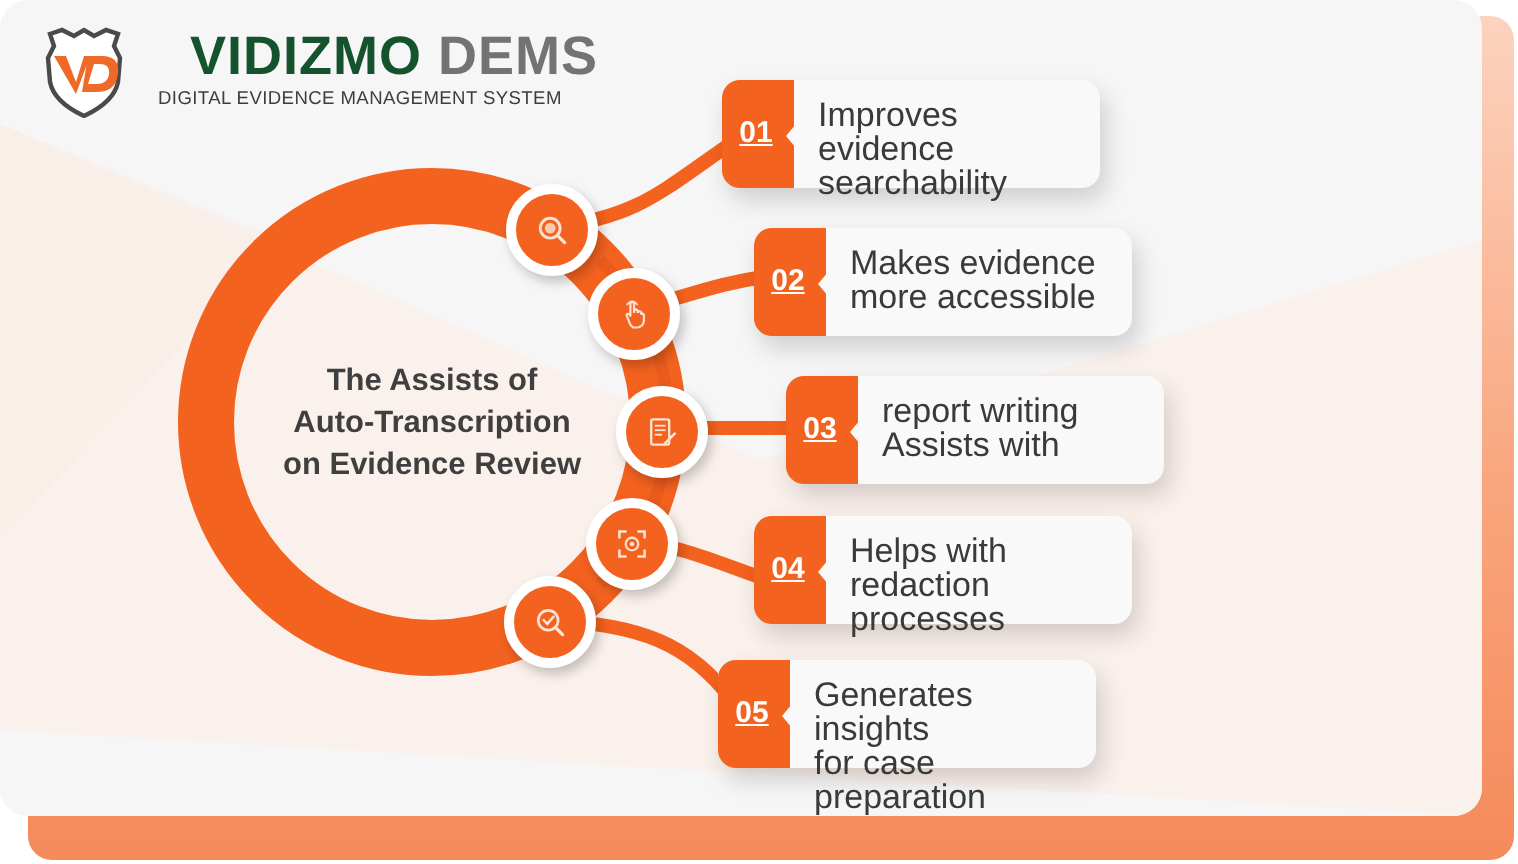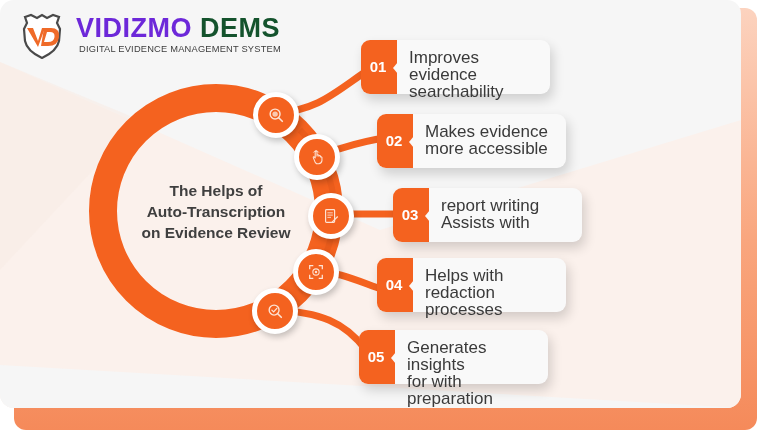--- a/index.html
+++ b/index.html
@@ -4,34 +4,34 @@
 <style>
   html, body { margin:0; padding:0; }
   body { width:759px; height:432px; position:relative; overflow:hidden; background:#ffffff; font-family:"Liberation Sans", sans-serif; }
   .backdrop { position:absolute; left:14px; top:8px; width:743px; height:422px; border-radius:12px;
     background:linear-gradient(180deg,#fcd3bf 0%,#f9a67e 55%,#f58a5a 100%); }
   .card { position:absolute; left:0; top:0; width:741px; height:408px; border-radius:14px; background:#f6f6f6; overflow:hidden; }
   .diag { position:absolute; left:0; top:0; width:741px; height:408px; }
   .logo { position:absolute; left:17px; top:13px; width:270px; height:48px; }
   .logo-shield { position:absolute; left:0; top:0; width:50px; height:46px; }
   .logo-title { position:absolute; left:59px; top:0; font-size:27px; font-weight:bold; letter-spacing:0.5px; line-height:30px; white-space:nowrap; }
-  .logo-title .v { color:#6d28d9; }
-  .logo-title .d { color:#14532d; }
+  .logo-title .v { color:#14532d;margin-left:19px; }
+  .logo-title .d { color:#737373; }
   .logo-sub { position:absolute; left:62px; top:31px; font-size:9.3px; font-weight:normal; color:#3d3d3d; letter-spacing:0.2px; white-space:nowrap; }
   .ring-svg { position:absolute; left:0; top:0; }
   .center-title { position:absolute; left:130px; top:180px; width:172px; text-align:center; font-size:15.5px; font-weight:bold; color:#3f3f3f; line-height:21px; }
   .icon-node { position:absolute; width:36px; height:36px; border-radius:50%; background:#f4621f; border:5px solid #ffffff;
     box-shadow:2px 3px 6px rgba(0,0,0,0.22); display:flex; align-items:center; justify-content:center; }
   .icon-node svg { width:18px; height:18px; }
   .item { position:absolute; width:189px; height:54px; border-radius:9px; background:#f9f9f9;
     box-shadow:3px 6px 12px rgba(0,0,0,0.16); overflow:visible; }
   .item .num-tab { position:absolute; left:0; top:0; width:36px; height:54px; background:#f4621f; border-radius:9px 0 0 9px; }
   .item .num-tab::after { content:""; position:absolute; right:-1px; top:22px; width:0; height:0;
     border-top:6px solid transparent; border-bottom:6px solid transparent; border-right:5px solid #f9f9f9; }
-  .item .num { position:absolute; left:0; top:0; width:34px; height:64px; line-height:54px; text-align:center; color:#ffffff; font-weight:bold; font-size:15px; }
+  .item .num { position:absolute; left:0; top:0; width:34px; height:64px; line-height:54px; text-align:center; color:#ffffff; font-weight:bold; font-size:15px;text-decoration:underline; }
   .item .label { position:absolute; left:48px; top:9px; width:136px; font-size:17px; line-height:17px; color:#3a3a3a; }
 </style>
 </head>
 <body>
 
 <div class="backdrop"></div>
 
 <div class="card">
   <svg class="diag" viewBox="0 0 741 408">
     <polygon points="0,62 380,230 741,120 741,408 0,408" fill="#fbf1ec"></polygon>
@@ -56,21 +56,21 @@
     <path d="M328 214 L 398 214" stroke="#f4621f" stroke-width="7" fill="none"></path>
     <path d="M312 270 C 340 272, 360 282, 384 290" stroke="#f4621f" stroke-width="7" fill="none"></path>
     <path d="M274 310 C 320 312, 345 322, 366 350" stroke="#f4621f" stroke-width="7" fill="none" stroke-linecap="round"></path>
 
     <circle cx="216" cy="211" r="113" fill="none" stroke="#f4621f" stroke-width="28"></circle>
 
     <path d="M300 130 A 113 113 0 0 1 300 292" fill="none" stroke="#e0561a" stroke-width="6" opacity="0.5"></path>
   </svg>
 
   <div class="center-title">
-    <div>The Helps of</div>
+    <div>The Assists of</div>
     <div>Auto-Transcription</div>
     <div>on Evidence Review</div>
   </div>
 
   <div class="icon-node" style="left:253px;top:92px;">
     <svg viewBox="0 0 20 20">
       <circle cx="9" cy="9" r="5.5" fill="none" stroke="#fde3d4" stroke-width="1.6"></circle>
       <circle cx="9" cy="9" r="3" fill="#fde3d4" opacity="0.8"></circle>
       <line x1="13" y1="13" x2="17" y2="17" stroke="#fde3d4" stroke-width="1.8" stroke-linecap="round"></line>
     </svg>
@@ -139,16 +139,16 @@
       <div>Helps with redaction</div>
       <div>processes</div>
     </div>
   </div>
 
   <div class="item" style="left:359px;top:330px;">
     <div class="num-tab"></div>
     <div class="num">05</div>
     <div class="label">
       <div>Generates insights</div>
-      <div>for with preparation</div>
+      <div>for case preparation</div>
     </div>
   </div>
 </div>
 
 </body></html>

